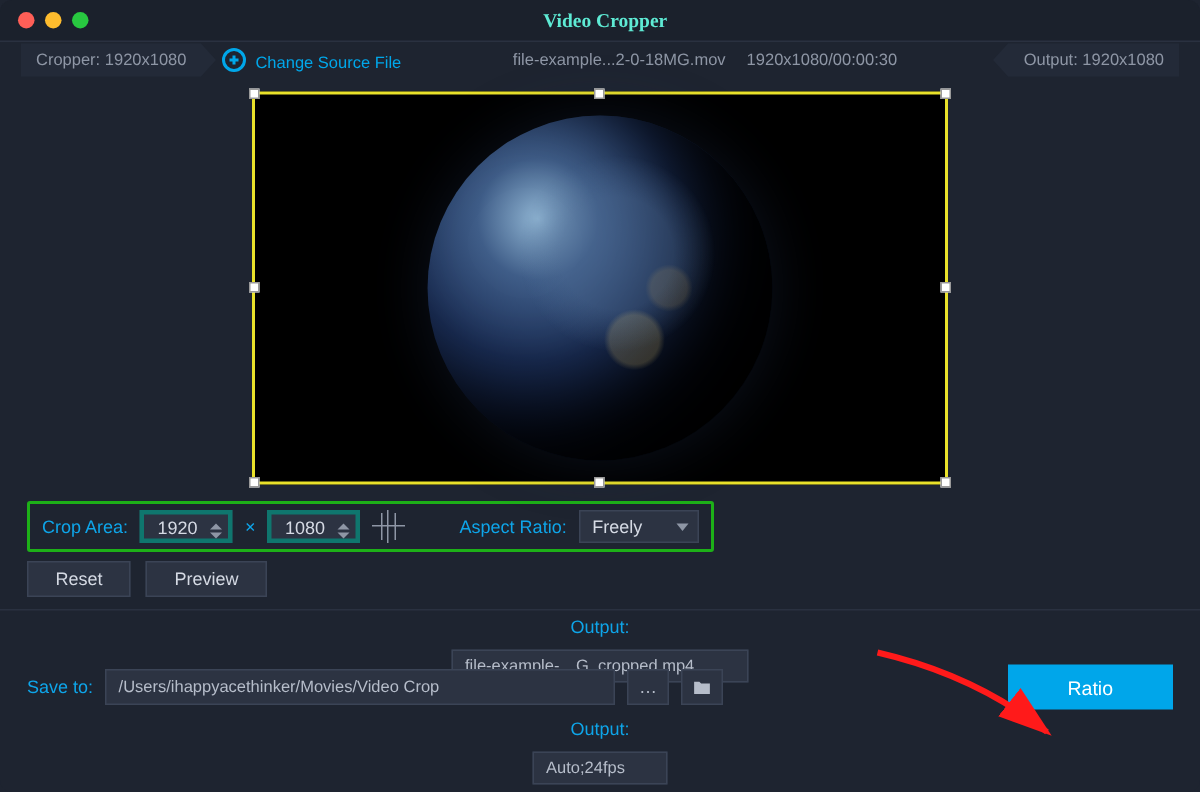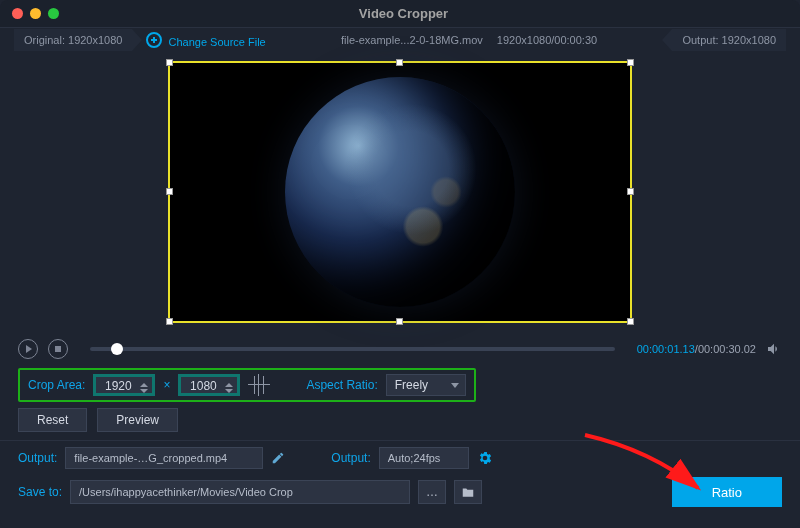--- a/index.html
+++ b/index.html
@@ -4,21 +4,21 @@
 <style>
   * { box-sizing: border-box; margin: 0; padding: 0; }
   html, body { width: 800px; height: 528px; overflow: hidden; font-family: -apple-system, "Helvetica Neue", Arial, sans-serif; }
   body { background: #1e2430; color: #c9ced8; font-size: 12px; }
 
   .window { width: 800px; height: 528px; background: #1e2430; position: relative; border-radius: 8px; overflow: hidden; }
 
   .titlebar { height: 28px; background: #1b212c; display: flex; align-items: center; border-bottom: 1px solid #2a3140; }
   .traffic { display: flex; gap: 7px; padding-left: 12px; }
   .traffic span { width: 11px; height: 11px; border-radius: 50%; display: inline-block; }
-  .title { flex: 1; text-align: center; color: #a3a3a3; font-weight: 600; font-size: 13px; padding-right: 52px; }
+  .title { flex: 1; text-align: center; color: #5eead4; font-weight: 600; font-size: 13px; padding-right: 52px; font-family: Liberation Serif, serif; }
 
   .subbar { height: 24px; display: flex; align-items: center; font-size: 11px; color: #8e96a5; padding: 0 14px; gap: 14px; }
   .sub-angled-l, .sub-angled-r { position: relative; padding: 0 10px; background: #232a38; height: 22px; line-height: 22px; }
   .sub-angled-l::after { content: ""; position: absolute; right: -10px; top: 0; border-left: 10px solid #232a38; border-top: 11px solid transparent; border-bottom: 11px solid transparent; }
   .sub-angled-r::before { content: ""; position: absolute; left: -10px; top: 0; border-right: 10px solid #232a38; border-top: 11px solid transparent; border-bottom: 11px solid transparent; }
   .change-src { display: flex; align-items: flex-end; gap: 6px; color: #00a7ea; cursor: pointer; }
   .plus-circle { width: 16px; height: 16px; border: 2px solid #00a7ea; border-radius: 50%; position: relative; }
   .plus-circle::before, .plus-circle::after { content: ""; position: absolute; background: #00a7ea; }
   .plus-circle::before { left: 3px; right: 3px; top: 5px; height: 2px; }
   .plus-circle::after { top: 3px; bottom: 3px; left: 5px; width: 2px; }
@@ -59,21 +59,21 @@
   .cross .v1 { position: absolute; top: 2px; bottom: 2px; left: 6px; width: 1px; background: #8e96a5; }
   .cross .v2 { position: absolute; top: 2px; bottom: 2px; right: 6px; width: 1px; background: #8e96a5; }
   .select { background: #2c3342; border: 1px solid #3b4456; height: 22px; padding: 0 20px 0 8px; color: #d5dae4; position: relative; min-width: 80px; line-height: 20px; cursor: pointer; font-size: 12px; }
   .select::after { content: ""; position: absolute; right: 6px; top: 8px; border-left: 4px solid transparent; border-right: 4px solid transparent; border-top: 5px solid #8e96a5; }
 
   .btn-row { height: 32px; display: flex; align-items: center; padding: 0 18px; gap: 10px; }
   .btn { background: #2c3342; border: 1px solid #3b4456; color: #d5dae4; height: 24px; padding: 4px 18px; font-size: 12px; cursor: pointer; display: flex; align-items: center; }
 
   .divider { height: 1px; background: #2a3140; margin: 4px 0; }
 
-  .out-row { height: 26px; display: flex; align-items: center; padding: 0 18px; gap: 8px; font-size: 11px; }
+  .out-row { height: 26px; display: flex; align-items: center; padding: 0 18px; gap: 8px; font-size: 11px; flex-direction: column; }
   .out-field { background: #2c3342; border: 1px solid #3b4456; height: 22px; padding: 0 8px; color: #b6bdca; line-height: 20px; }
   .pencil { width: 14px; height: 14px; display: inline-block; cursor: pointer; }
   .gear { width: 16px; height: 16px; color: #00a7ea; cursor: pointer; }
 
   .bottom-row { height: 42px; display: flex; align-items: center; padding: 0 18px; gap: 8px; }
   .save-field { background: #2c3342; border: 1px solid #3b4456; height: 24px; padding: 0 8px; color: #b6bdca; line-height: 22px; flex: 0 0 340px; white-space: nowrap; overflow: hidden; text-overflow: ellipsis; font-size: 11px; }
   .iconbtn { background: #2c3342; border: 1px solid #3b4456; width: 28px; height: 24px; display: flex; align-items: center; justify-content: center; color: #b6bdca; cursor: pointer; font-size: 12px; }
   .export-btn { margin-left: auto; background: #00a6ea; color: #fff; border: none; height: 30px; padding: 0 40px; font-size: 13px; cursor: pointer; }
 
   .arrow-annot { position: absolute; left: 580px; top: 430px; width: 140px; height: 80px; pointer-events: none; }
@@ -88,21 +88,21 @@
   <div class="titlebar">
     <div class="traffic">
       <span style="background:#ff5f57"></span>
       <span style="background:#febc2e"></span>
       <span style="background:#28c840"></span>
     </div>
     <div class="title">Video Cropper</div>
   </div>
 
   <div class="subbar">
-    <div class="sub-angled-l">Original: 1920x1080</div>
+    <div class="sub-angled-l">Cropper: 1920x1080</div>
     <div class="change-src">
       <span class="plus-circle"></span>
       <span>Change Source File</span>
     </div>
     <div class="spacer"></div>
     <div>file-example...2-0-18MG.mov</div>
     <div>1920x1080/00:00:30</div>
     <div class="spacer"></div>
     <div class="sub-angled-r">Output: 1920x1080</div>
   </div>
@@ -114,37 +114,20 @@
       <span class="handle h-tm"></span>
       <span class="handle h-tr"></span>
       <span class="handle h-ml"></span>
       <span class="handle h-mr"></span>
       <span class="handle h-bl"></span>
       <span class="handle h-bm"></span>
       <span class="handle h-br"></span>
     </div>
   </div>
 
-  <div class="transport">
-    <div class="tbtn">
-        <div class="tri"></div>
-      </div>
-    <div class="tbtn">
-        <div class="sq"></div>
-      </div>
-    <div class="timeline">
-        <div class="knob"></div>
-      </div>
-    <div class="tcodes">
-      <span class="cur">00:00:01.13</span><span>/</span><span>00:00:30.02</span>
-    </div>
-    <svg class="vol" viewBox="0 0 24 24">
-        <path fill="#8e96a5" d="M3 9v6h4l5 5V4L7 9H3zm13.5 3a4.5 4.5 0 00-2.5-4v8a4.5 4.5 0 002.5-4z"></path>
-      </svg>
-  </div>
 
   <div class="crop-row">
     <div class="green-box">
       <span class="lbl">Crop Area:</span>
       <div class="numfield">
         <input value="1920" style="">
         <div class="steppers">
             <span class="up"></span>
             <span class="dn"></span>
           </div>

